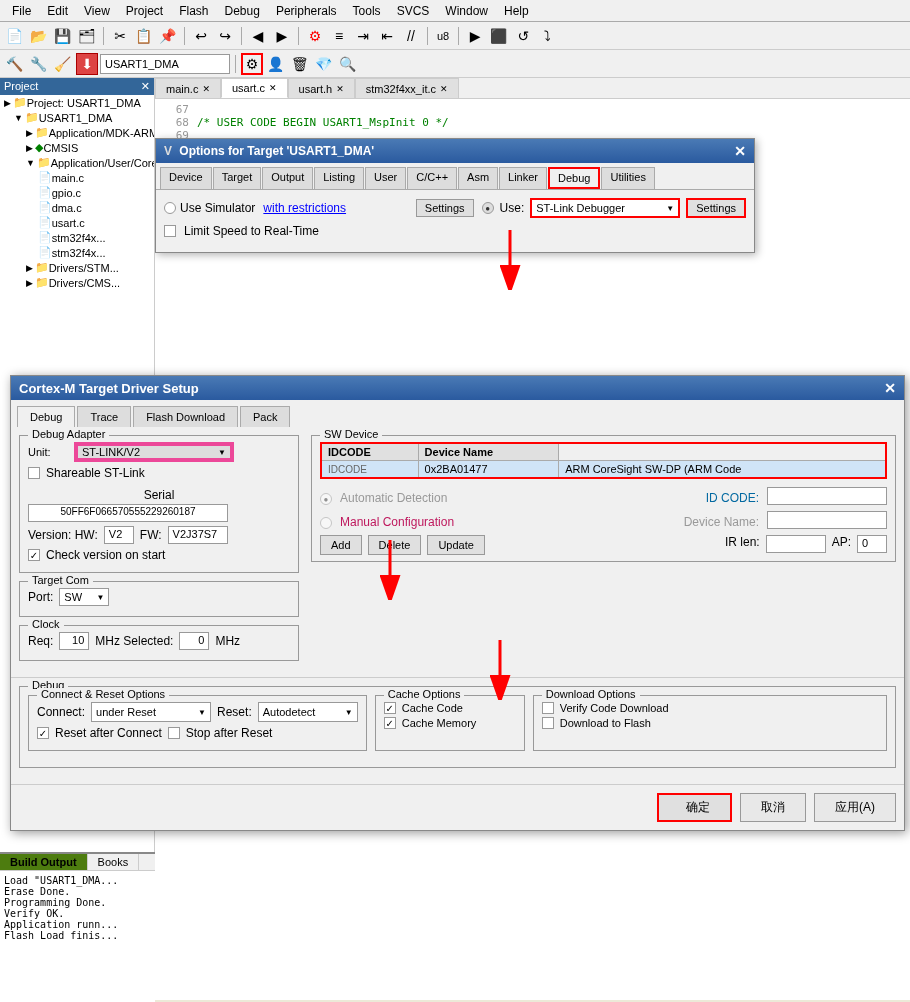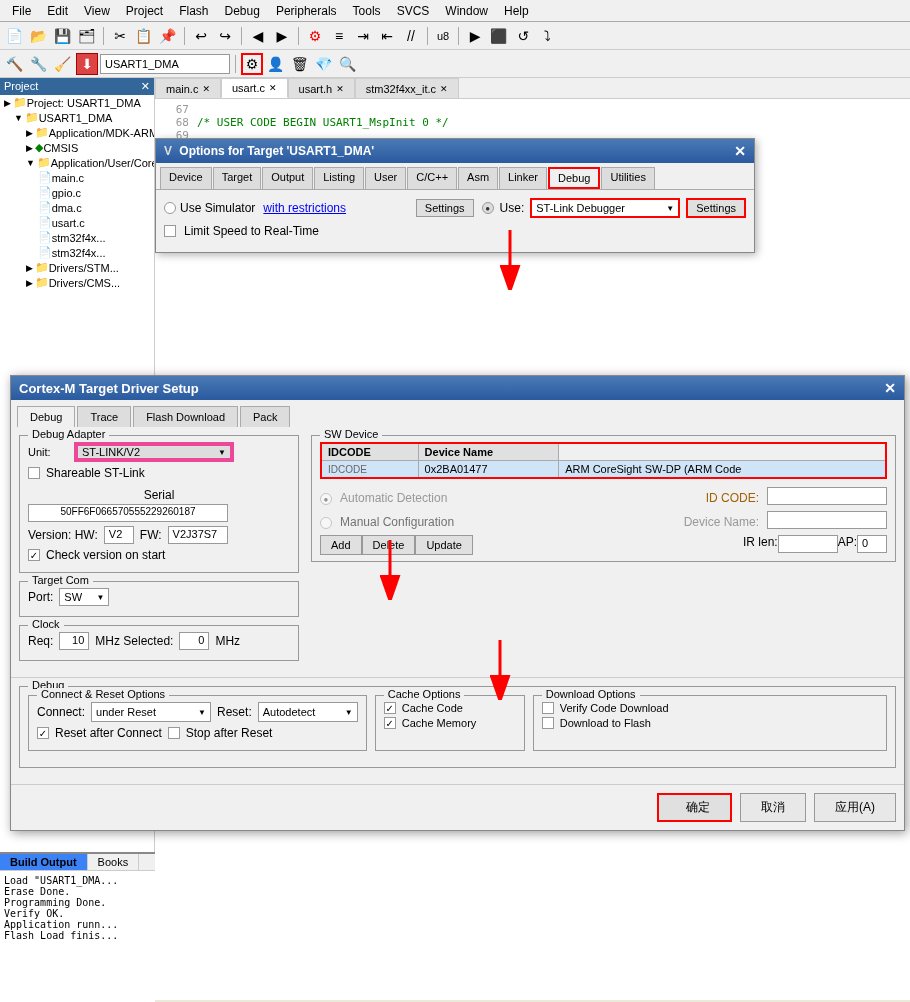--- a/index.html
+++ b/index.html
@@ -81,41 +81,41 @@
     
     .move-btns { display: flex; flex-direction: column; gap: 4px; align-items: center; padding: 4px; }
     .move-btn { width: 50px; border: 1px solid #999; background: #e0e0e0; padding: 2px 4px; cursor: pointer; font-size: 11px; text-align: center; }
     
     .swdevice-area { display: flex; gap: 4px; }
     .swdevice-table-wrap { flex: 1; }
     
     
     .detect-row { display: flex; align-items: flex-end; gap: 8px; margin-top: 6px; }
     
-    .action-btns { display: flex; margin-top: 6px; }
+    .action-btns { display: flex; gap: 6px; margin-top: 6px; }
     .action-btn { border: 1px solid #999; background: #e0e0e0; padding: 3px 10px; cursor: pointer; font-size: 11px; }
     
     
     .debug-section { border-top: 1px solid #ccc; padding: 8px; }
     
     .debug-cols { display: flex; gap: 8px; }
     
     .checkbox-row { display: flex; align-items: center; gap: 6px; margin-bottom: 3px; font-size: 11px; }
     
     
     .cortex-footer { display: flex; justify-content: flex-end; padding: 8px; gap: 8px; border-top: 1px solid #ccc; background: #f0f0f0; }
     .footer-btn { border: 1px solid #999; background: #e8e8e8; padding: 4px 20px; cursor: pointer; font-size: 12px; }
     .footer-btn.primary { background: #e0e0e0; padding-left: 27px; }
     .red-border { border: 2px solid red !important; }
     
     
     .build-output { position: absolute; bottom: 0; left: 0; right: 0; height: 130px; background: #fff; border-top: 2px solid #888; }
     .build-tabs { display: flex; background: #f0f0f0; border-bottom: 1px solid #ccc; }
     .build-tab { padding: 2px 10px; font-size: 11px; cursor: pointer; border-right: 1px solid #ccc; }
-    .build-tab.active { background: #3b82f6; font-weight: bold; }
+    .build-tab.active { background: #4d7c0f; font-weight: bold; }
     .build-content { font-family: Consolas, monospace; font-size: 10px; padding: 4px; color: #000; overflow: auto; height: 100px; }
 
     .checkbox { width: 12px; height: 12px; border: 1px solid #999; background: white; display: inline-flex; align-items: center; justify-content: center; font-size: 10px; cursor: pointer; flex-shrink: 0; }
     .checkbox.checked::after { content: '✓'; }
     
     .radio { width: 12px; height: 12px; border-radius: 50%; border: 1px solid #999; background: white; display: inline-flex; align-items: center; justify-content: center; cursor: pointer; flex-shrink: 0; }
     .radio.checked::after { content: '●'; font-size: 8px; color: #333; }
     
     .dropdown { border: 1px solid #999; background: white; padding: 1px 4px; font-size: 11px; height: 20px; min-width: 80px; display: flex; align-items: center; justify-content: space-between; cursor: pointer; }
     .dropdown-arrow { font-size: 8px; }
@@ -457,26 +457,26 @@
               </tr>
             </tbody>
               </table>
           </div>
         </div>
 
         <div class="detect-row" style="margin-top:8px;">
           <div class="radio checked" style="opacity:0.5;"></div>
           <span style="color:#999;">Automatic Detection</span>
           <span style="flex:1;"></span>
-          <span style="color:#a16207;">ID CODE:</span>
+          <span style="color:#0369a1;">ID CODE:</span>
           <div class="text-input" style="width:120px;"></div>
         </div>
         <div class="detect-row">
           <div class="radio" style="opacity:0.5;"></div>
-          <span style="color:#737373;">Manual Configuration</span>
+          <span style="color:#be185d;">Manual Configuration</span>
           <span style="flex:1;"></span>
           <span style="color:#999;">Device Name:</span>
           <div class="text-input" style="width:120px;"></div>
         </div>
 
         <div class="action-btns">
           <button class="action-btn">Add</button>
           <button class="action-btn">Delete</button>
           <button class="action-btn">Update</button>
           <span style="flex:1;"></span>

